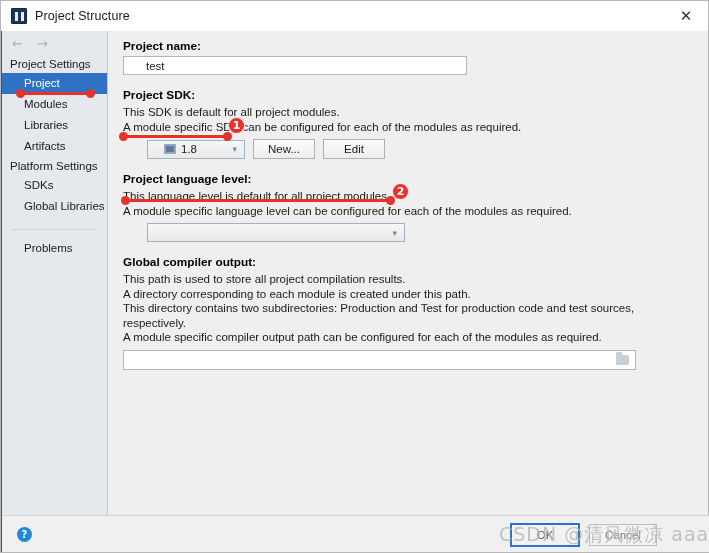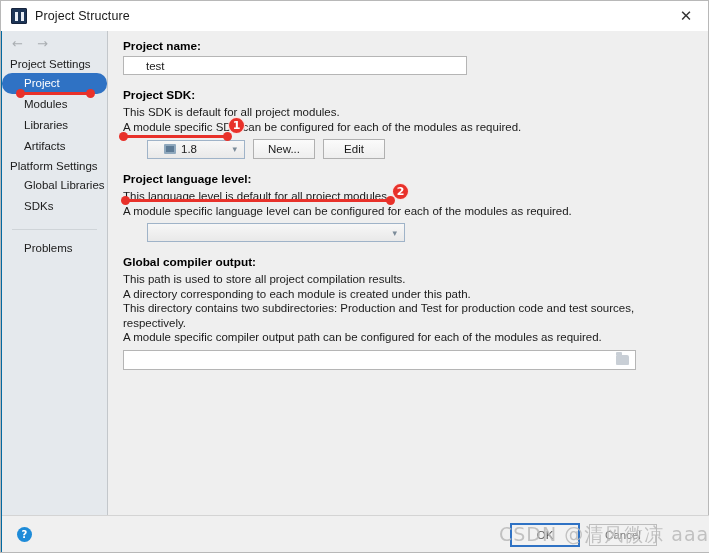--- a/index.html
+++ b/index.html
@@ -5,21 +5,21 @@
   * { box-sizing: border-box; margin: 0; padding: 0; }
   html, body {
     width: 709px; height: 553px;
     font-family: "Liberation Sans", sans-serif;
     background: #ffffff;
     overflow: hidden;
   }
   .window {
     position: relative;
     width: 709px; height: 553px;
-    background: #0369a1;
+    background: #6d28d9;
     border: 1px solid #b8b8b8;
   }
 
   
   .titlebar {
     position: absolute; top: 0; left: 0;
     width: 707px; height: 30px;
     background: #ffffff;
     display: flex; align-items: center;
   }
@@ -70,21 +70,21 @@
     font-size: 11.5px; font-weight: normal; color: #202020;
     padding: 3px 0 3px 8px;
   }
   .nav-item {
     font-size: 11.5px; color: #202020;
     padding: 3px 0 3px 22px;
     line-height: 15px;
     position: relative;
   }
   .nav-item.selected {
-    background: #2f72c4; color: #ffffff; border-radius: 10px;
+    background: #2f72c4; color: #ffffff;
   }
   .nav-sep {
     height: 1px; background: #cfd4d8;
     margin: 12px 10px 8px 10px;
   }
 
   
   .main {
     position: absolute; left: 107px; top: 30px;
     width: 600px; height: 484px;
@@ -244,22 +244,22 @@
       <span>→</span>
     </div>
 
     <div class="nav-group-title">Project Settings</div>
     <div class="nav-item selected">Project</div>
     <div class="nav-item">Modules</div>
     <div class="nav-item">Libraries</div>
     <div class="nav-item">Artifacts</div>
 
     <div class="nav-group-title">Platform Settings</div>
+    <div class="nav-item">SDKs</div>
     <div class="nav-item">Global Libraries</div>
-    <div class="nav-item">SDKs</div>
 
     <div class="nav-sep"></div>
     <div class="nav-item">Problems</div>
   </div>
 
   <div class="main">
 
     <div class="sec-label">Project name:</div>
     <div class="textfield field-name" placeholder="">test</div>
 

